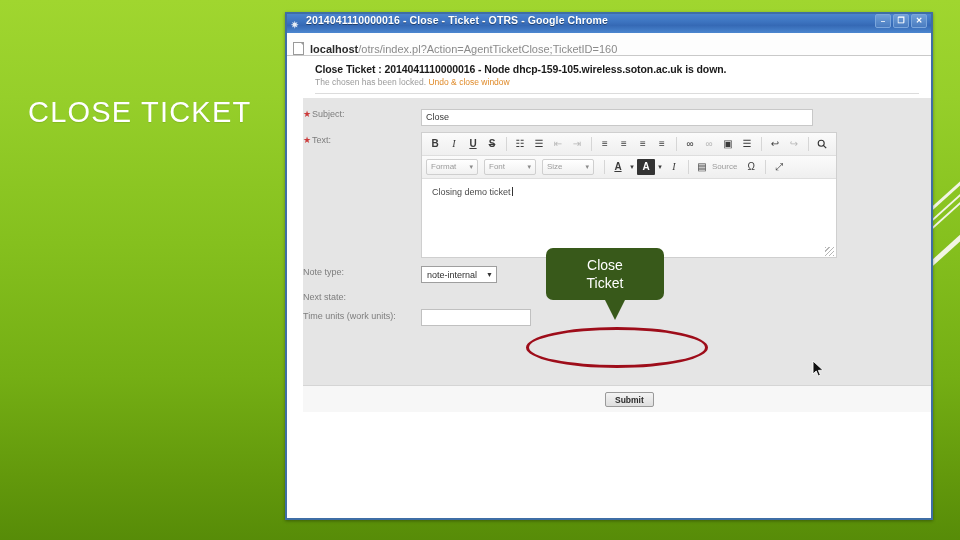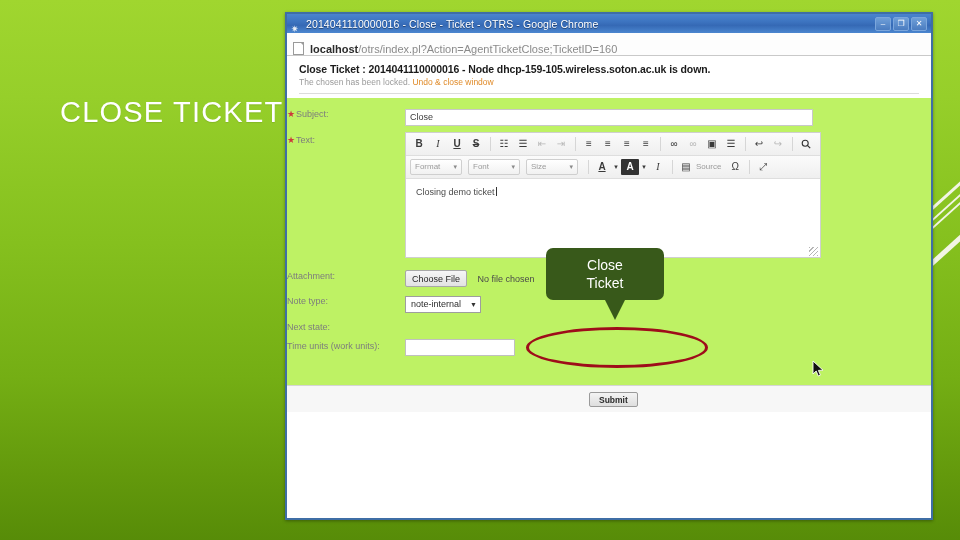--- a/index.html
+++ b/index.html
@@ -13,37 +13,37 @@
   
   .stripes { position:absolute; right:0; top:170px; width:60px; height:220px; overflow:hidden; pointer-events:none; }
   .stripes i { position:absolute; display:block; background:#f2f5e4; transform:rotate(-42deg); transform-origin:left bottom; box-shadow:0 0 0 0 rgba(0,0,0,0); }
   .s1 { width:120px; height:3px; left:-6px; top:72px; }
   .s2 { width:120px; height:2px; left:-6px; top:84px; }
   .s3 { width:120px; height:2px; left:-6px; top:92px; }
   .s4 { width:120px; height:5px; left:-6px; top:126px; }
 
   
   .slide-title {
-    position: absolute; left: 60px; top: 96px;
+    position: absolute; left: 28px; top: 96px;
     font-size: 29px; letter-spacing: 1.2px; color: #ffffff;
     font-family: "Liberation Sans", sans-serif; font-weight: 400;
     text-shadow: 0 1px 1px rgba(0,0,0,0.10);
   }
 
   
   .window {
     position: absolute; left: 285px; top: 12px; width: 648px; height: 508px;
     background: #ffffff; border: 2px solid #3f6ea5;
     box-shadow: 0 1px 3px rgba(0,0,0,.35);
     display: flex; flex-direction: column;
   }
   .titlebar {
     height: 19px; flex: 0 0 19px;
     background: linear-gradient(180deg,#4a84cf 0%,#3d74c0 40%,#3569b5 60%,#4b86cf 100%);
-    display: flex; align-items: center; padding: 0 2px 0 4px; color: #fff;
+    display: flex; padding: 0 2px 0 4px; color: #fff; font-weight: bold;
   }
   .tb-icon { width:11px; height:11px; margin-right:4px; position:relative; flex:0 0 11px; }
   .tb-icon:before{ content:"✷"; font-size:9px; color:#e9eef6; line-height:11px; }
   .tb-title { font-size: 10.5px; white-space: nowrap; overflow: hidden; text-overflow: ellipsis;
               font-family: "Liberation Sans", sans-serif; letter-spacing:.1px; text-shadow:0 1px 0 rgba(0,0,0,.4); }
   .tb-spacer { flex: 1 1 auto; }
   .tb-btns { display: flex; gap: 2px; padding-right: 2px; }
   .tb-btn {
     width: 16px; height: 14px; border: 1px solid #7ba6dc; border-radius: 2px;
     background: linear-gradient(180deg,#6f9fd8 0%,#4a7cc0 100%);
@@ -52,21 +52,21 @@
 
   .urlbar {
     height: 23px; flex: 0 0 23px; background: #fdfdfd; border-bottom: 1px solid #c9c9c9;
     display: flex; align-items: flex-end; padding: 0 6px;
   }
   .page-icon { width:11px; height:13px; border:1px solid #9a9a9a; background:#fff; margin-right:6px; position:relative; flex:0 0 11px;}
   .page-icon:after{ content:""; position:absolute; right:-1px; top:-1px; border-width:0 4px 4px 0; border-style:solid; border-color:transparent #9a9a9a transparent transparent;}
   .url-text { font-size: 11px; color: #8a8a8a; white-space: nowrap; }
   .url-text b { color: #2b2b2b; font-weight: 700; }
 
-  .content { flex: 1 1 auto; background: #bef264; position: relative; overflow: hidden; }
+  .content { flex: 1 1 auto; background: #e5e5e5; position: relative; overflow: hidden; margin-left: 16px; }
 
   .otrs-head { padding: 7px 12px 4px 12px; background:#fff; }
   .otrs-h1 { font-size: 10.5px; font-weight: 700; color: #1a1a1a; letter-spacing: -0.1px; }
   .otrs-sub { font-size: 8.5px; color: #9a9a9a; margin-top: 2px; }
   .otrs-sub a { color: #e08b2a; text-decoration: none; }
   .hr { height:1px; background:#dcdcdc; margin-top:6px; }
 
   
   .form { padding: 8px 0 0 0; }
   .row { display: flex; align-items: flex-start; margin-bottom: 6px; }
@@ -259,27 +259,20 @@
 
             <div class="editor-body">
               <span>Closing demo ticket</span><span class="caret"></span>
               <span class="resize"></span>
             </div>
 
           </div>
         </div>
       </div>
 
-      <div class="row" style="margin-top:10px">
-        <div class="lbl">Attachment:</div>
-        <div class="fld">
-          <span class="btn-file">Choose File</span>
-          <span class="file-none">No file chosen</span>
-        </div>
-      </div>
 
       <div class="row">
         <div class="lbl">Note type:</div>
         <div class="fld">
           <span class="select">
             <span>note-internal</span>
               <span class="arw">▼</span>
           </span>
         </div>
       </div>

